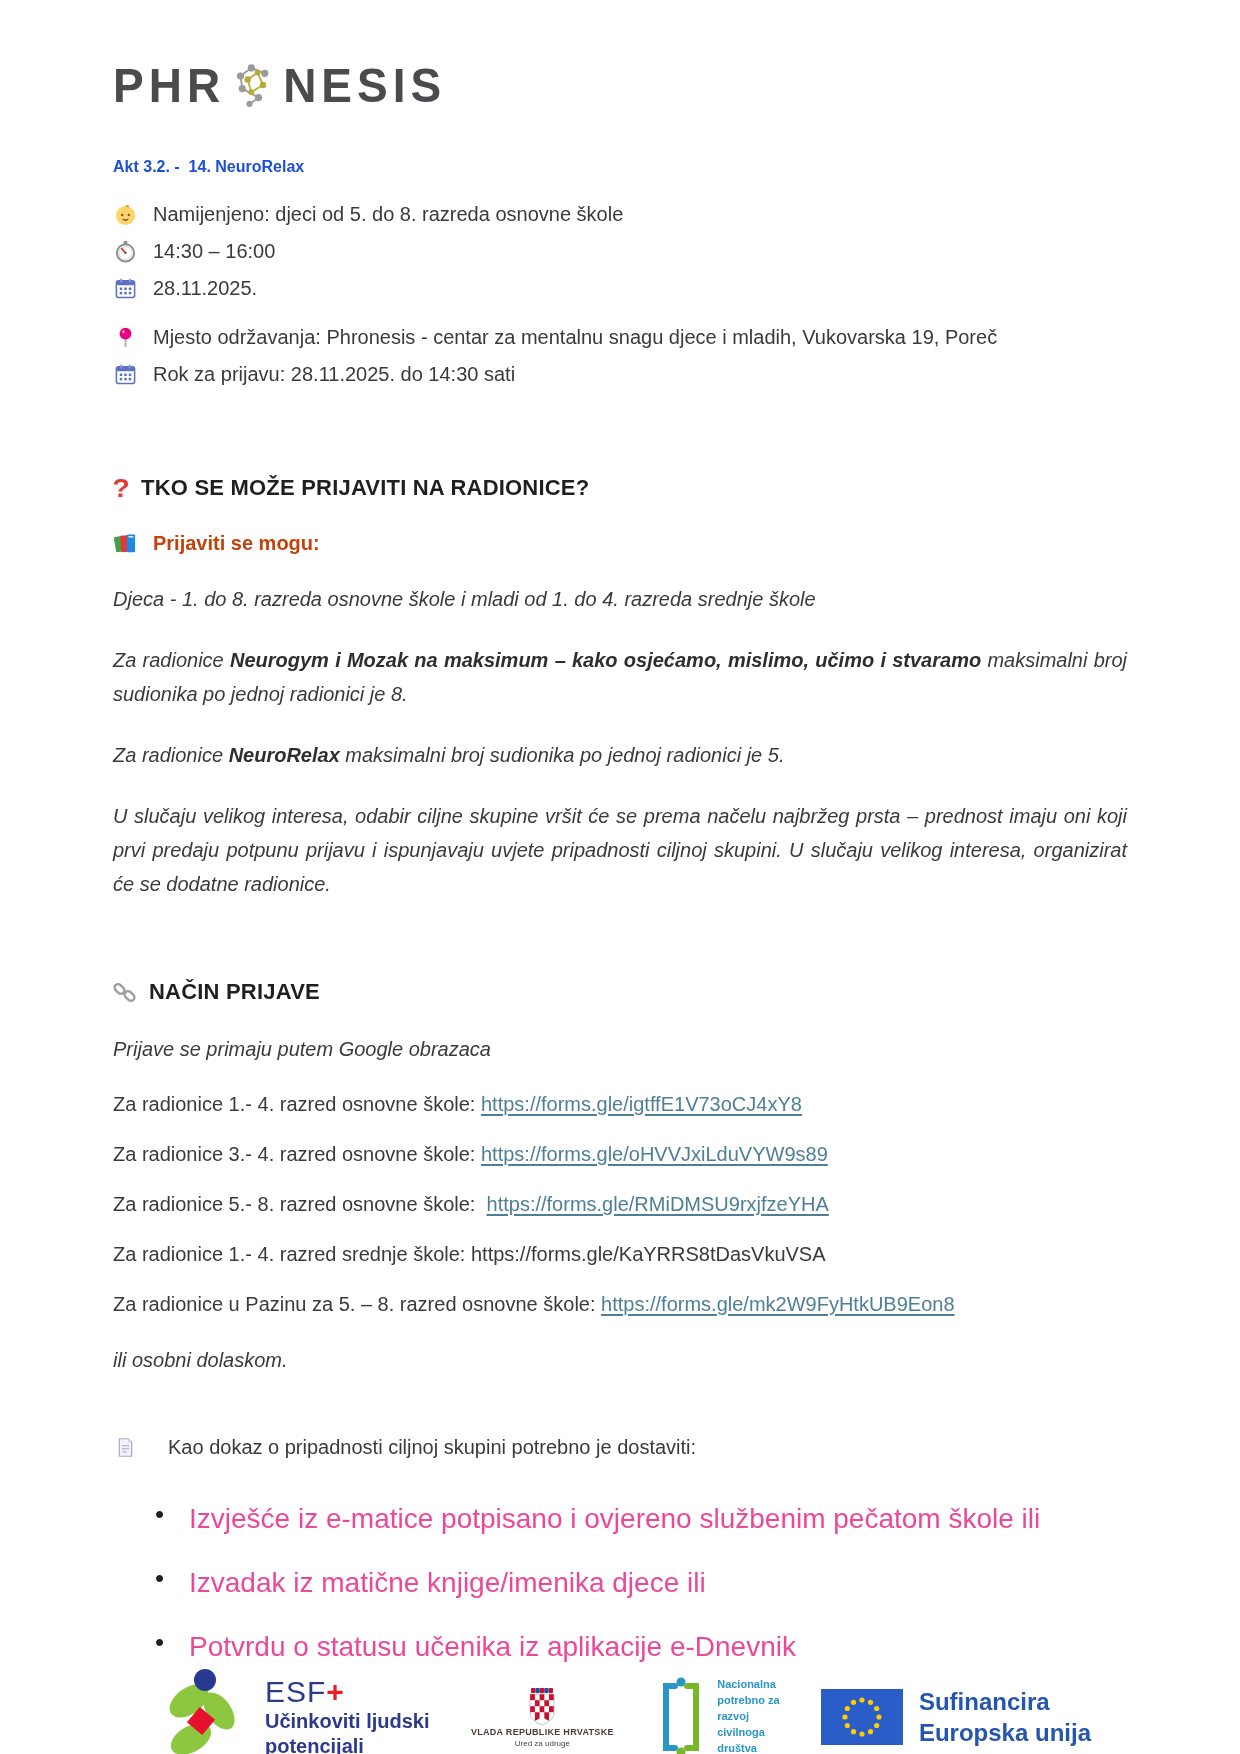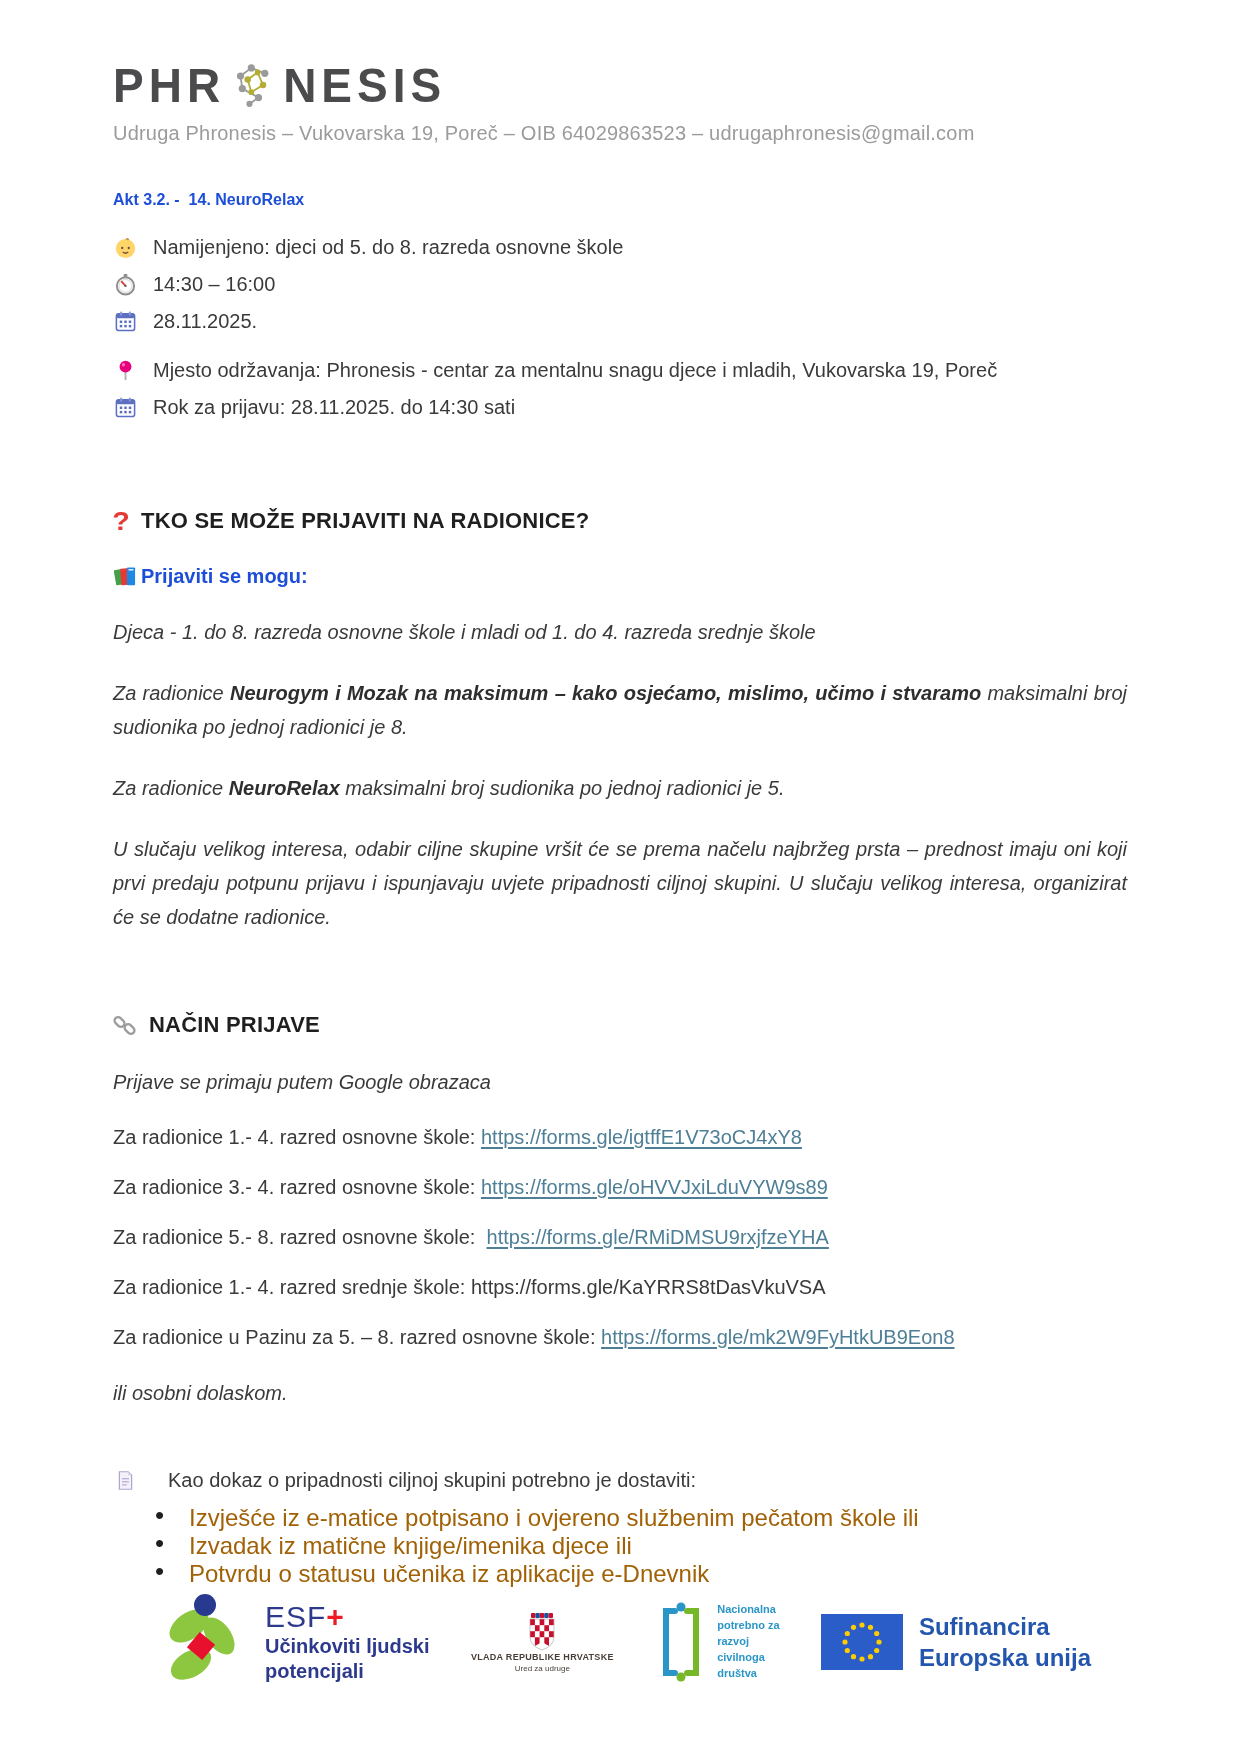--- a/index.html
+++ b/index.html
@@ -70,24 +70,24 @@
     font-size: 26px;
     font-weight: 800;
     color: #e53935;
     line-height: 1;
     transform: scaleX(1.1);
   }
   .sub-heading {
     margin-top: 30px;
     display: flex;
     align-items: center;
-    gap: 4px;
+    gap: 16px;
     font-size: 20px;
     font-weight: 700;
-    color: #1d4ed8;
+    color: #c2410c;
   }
   .para {
     margin-top: 27px;
     font-size: 20px;
     line-height: 1.7;
     color: #3a3a3a;
     font-style: italic;
   }
   .para.just { text-align: justify; }
   .para b { color: #2e2e2e; }
@@ -112,22 +112,23 @@
     font-size: 20px;
     color: #3a3a3a;
   }
   ul.proof-list {
     margin-top: 12px;
     list-style: none;
     padding-left: 42px;
   }
   ul.proof-list li {
     position: relative;
-    font-size: 24px;
-    color: #a16207;
+    font-size: 28px;
+    color: #ec4899;
+    margin-top: 32px;
     padding-left: 34px;
   }
   ul.proof-list li::before {
     content: "•";
     position: absolute;
     left: 0;
     top: -4px;
     font-size: 26px;
     color: #1f1f1f;
   }
@@ -175,21 +176,20 @@
       </g>
       <g fill="#b3ad35">
         <circle cx="23" cy="24" r="3.6"></circle>
           <circle cx="34" cy="16" r="3.2"></circle>
           <circle cx="40" cy="30" r="3.6"></circle>
           <circle cx="27" cy="38" r="3.2"></circle>
       </g>
     </svg>
     <span class="logo-text">NESIS</span>
   </div>
-  <div class="address">Udruga Phronesis – Vukovarska 19, Poreč – OIB 64029863523 – udrugaphronesis@gmail.com</div>
 
   <div class="doc-title">Akt 3.2. -  14. NeuroRelax</div>
 
   <div class="details">
     <div class="detail-row">
       <span class="ico">
         <svg viewBox="0 0 24 24" width="23" height="23">
           <circle cx="12" cy="13" r="10" fill="#ffd469"></circle>
           <path d="M12 3 q3 -2 4 1 q-2 1 -4 -1" fill="#c98f4a"></path>
           <circle cx="8.6" cy="12.5" r="1.2" fill="#6d4c41"></circle>

